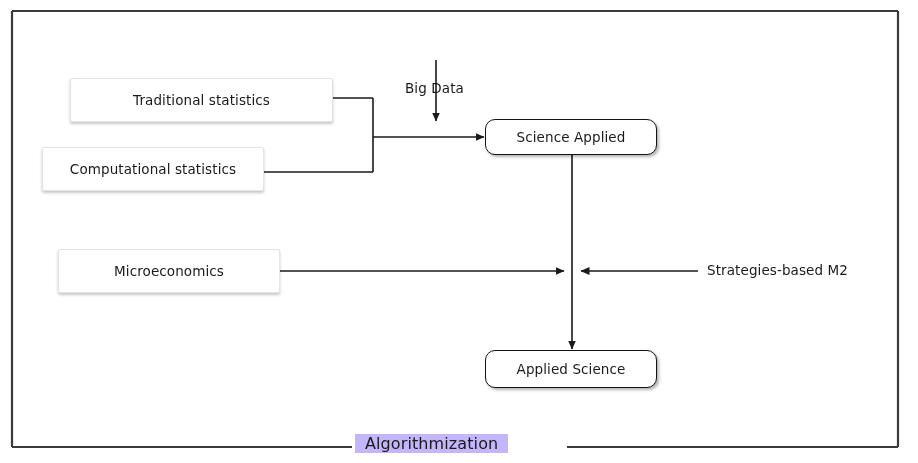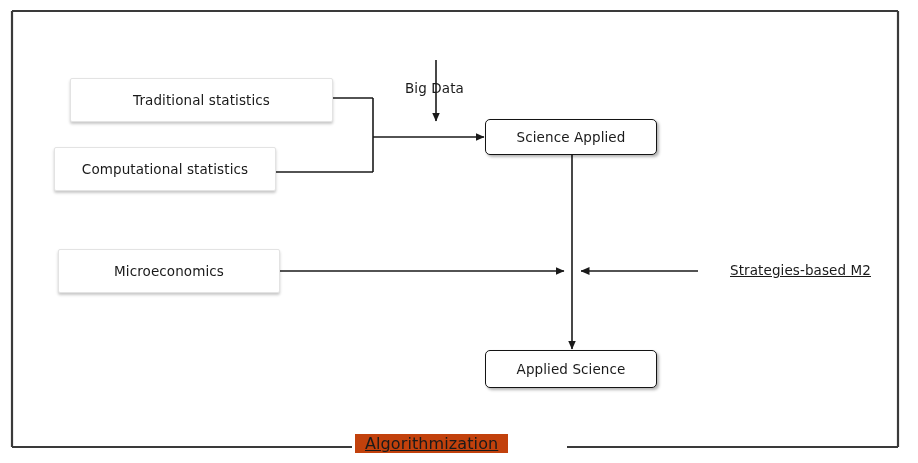--- a/index.html
+++ b/index.html
@@ -36,39 +36,38 @@
     letter-spacing: 0.1px;
     white-space: nowrap;
   }
   .node-box.soft {
     border: 1px solid #e3e3e3;
     border-radius: 2px;
     box-shadow: 0 2px 3px rgba(0,0,0,0.22);
   }
   .node-box.hard {
     border: 1.6px solid #141414;
-    border-radius: 5px;
+    border-radius: 10px;
     box-shadow: 2px 2px 3px rgba(0,0,0,0.30);
   }
   .free-label {
     position: absolute;
     font-size: 13.5px;
     color: #1a1a1a;
     white-space: nowrap;
     letter-spacing: 0.1px;
   }
   .frame-label {
     position: absolute;
     font-size: 16px;
     color: #1a1a1a;
-    background: #c2410c;
+    background: #c4b5fd;
     padding: 0 10px;
     white-space: nowrap;
     letter-spacing: 0.1px;
-    text-decoration: underline;
   }
 </style>
 </head>
 <body>
 
 <div id="diagram-root">
 
   <svg class="layer" viewBox="0 0 918 463" xmlns="http://www.w3.org/2000/svg">
     <defs>
       <marker id="arrowhead" markerWidth="9" markerHeight="8" refX="8.5" refY="4" orient="auto" markerUnits="userSpaceOnUse">
@@ -98,35 +97,35 @@
 
     <line x1="264" y1="271" x2="564" y2="271" stroke="#1a1a1a" stroke-width="1.6" marker-end="url(#arrowhead)"></line>
 
     <line x1="698" y1="271" x2="581" y2="271" stroke="#1a1a1a" stroke-width="1.6" marker-end="url(#arrowhead)"></line>
   </svg>
 
   <div class="node-box soft" style="left:42px; top:78px; width:263px; height:44px;margin-left:28px;">
     <span>Traditional statistics</span>
   </div>
 
-  <div class="node-box soft" style="left:42px; top:147px; width:222px; height:44px;margin-left:12px;">
+  <div class="node-box soft" style="left:42px; top:147px; width:222px; height:44px;">
     <span>Computational statistics</span>
   </div>
 
   <div class="node-box soft" style="left:58px; top:249px; width:222px; height:44px;">
     <span>Microeconomics</span>
   </div>
 
   <div class="node-box hard" style="left:485px; top:119px; width:172px; height:36px;">
     <span>Science Applied</span>
   </div>
 
   <div class="node-box hard" style="left:485px; top:350px; width:172px; height:38px;text-align:right;">
     <span>Applied Science</span>
   </div>
 
   <div class="free-label" style="left:405px; top:40px;margin-top:40px;">Big Data</div>
 
-  <div class="free-label" style="left:730px; top:262px;text-decoration:underline;">Strategies-based M2</div>
+  <div class="free-label" style="left:707px; top:262px;">Strategies-based M2</div>
 
   <div class="frame-label" style="left:355px; top:434px;">Algorithmization</div>
 
 </div>
 
 </body></html>

